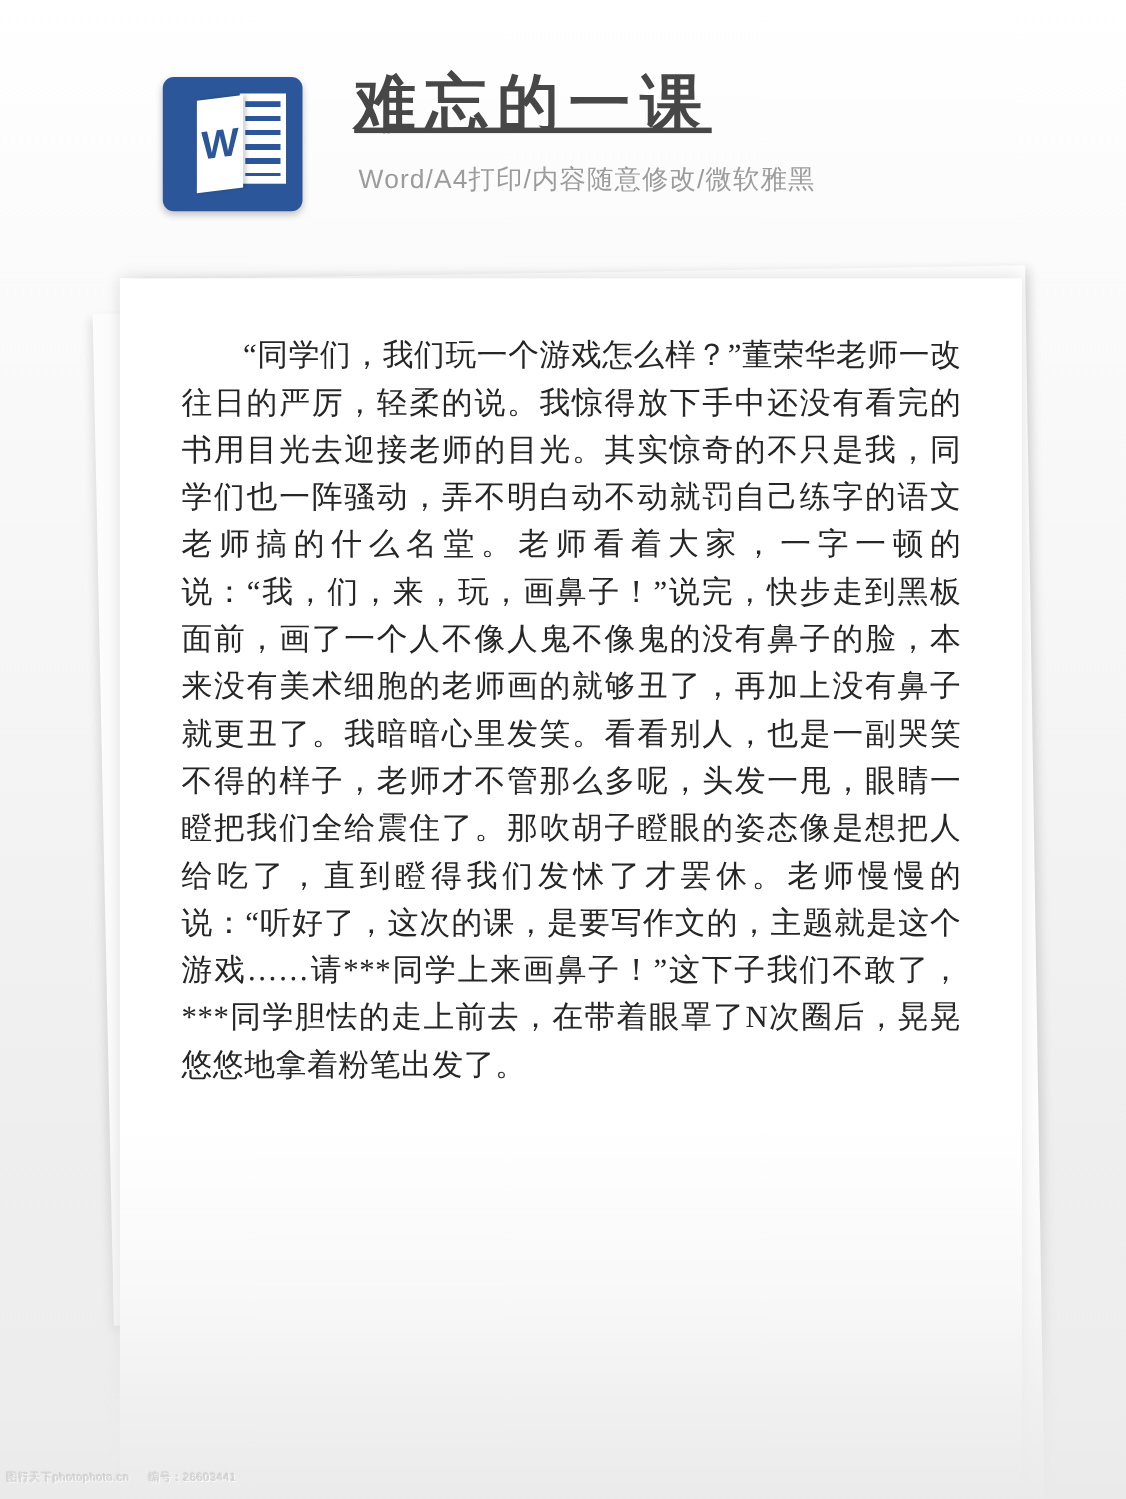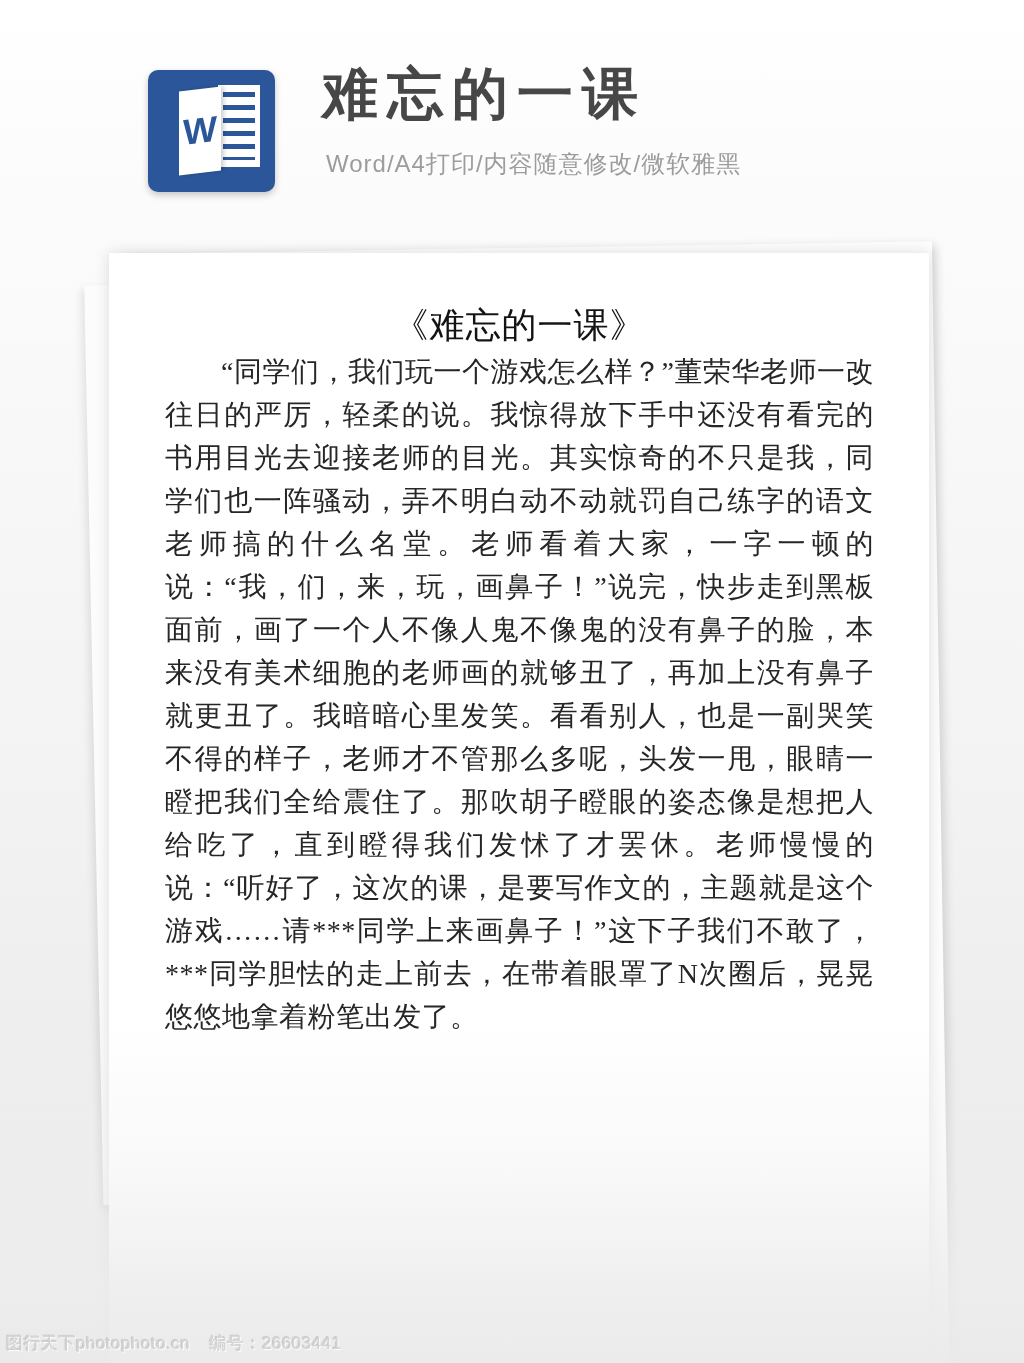--- a/index.html
+++ b/index.html
@@ -43,20 +43,21 @@
   }
   .wi-w {
     color: #2b579a; font-weight: 700; font-size: 36px; line-height: 1;
     font-family: "Liberation Sans", sans-serif;
   }
   .header-title {
     position: absolute; left: 322px; top: 62px;
     font-size: 56px; line-height: 64px; font-weight: 700;
     letter-spacing: 9px; color: #474747;
     z-index: 3;
+    text-decoration: underline;
   }
   .header-sub {
     position: absolute; left: 326px; top: 150px;
     font-size: 24px; line-height: 28px;
     letter-spacing: 1px; color: #9c9c9c;
     z-index: 3;
   }
 
   
   .sheet-back-left {
@@ -118,21 +119,21 @@
       rgba(237,237,237,0.88) 78%,
       rgba(234,234,234,0.97) 100%);
     pointer-events: none;
     z-index: 4;
   }
 
   
   .watermark {
     position: absolute; left: 6px; top: 1334px;
     z-index: 6;
-    font-size: 17px; line-height: 20px;
+    font-size: 10px; line-height: 20px;
     color: #d2d2d2; letter-spacing: 0.5px;
     text-shadow: 1px 1px 1px #ffffff, -1px -1px 1px #c3c3c3;
     white-space: nowrap;
   }
   .watermark .wm-id { margin-left: 14px; }
 </style>
 </head>
 <body>
 
 <div class="canvas">
@@ -145,21 +146,20 @@
       <span class="wi-w">W</span>
     </div>
   </div>
   <div class="header-title">难忘的一课</div>
   <div class="header-sub">Word/A4打印/内容随意修改/微软雅黑</div>
 
   <div class="sheet-back-left"></div>
   <div class="sheet-back-right"></div>
 
   <div class="page doc">
-    <h1 class="doc-title">《难忘的一课》</h1>
     <p class="para-3">“同学们，我们玩一个游戏怎么样？”董荣华老师一改往日的严厉，轻柔的说。我惊得放下手中还没有看完的书用目光去迎接老师的目光。其实惊奇的不只是我，同学们也一阵骚动，弄不明白动不动就罚自己练字的语文老师搞的什么名堂。老师看着大家，一字一顿的说：“我，们，来，玩，画鼻子！”说完，快步走到黑板面前，画了一个人不像人鬼不像鬼的没有鼻子的脸，本来没有美术细胞的老师画的就够丑了，再加上没有鼻子就更丑了。我暗暗心里发笑。看看别人，也是一副哭笑不得的样子，老师才不管那么多呢，头发一甩，眼睛一瞪把我们全给震住了。那吹胡子瞪眼的姿态像是想把人给吃了，直到瞪得我们发怵了才罢休。老师慢慢的说：“听好了，这次的课，是要写作文的，主题就是这个游戏……请***同学上来画鼻子！”这下子我们不敢了，***同学胆怯的走上前去，在带着眼罩了N次圈后，晃晃悠悠地拿着粉笔出发了。</p>
 
   </div>
 
   <div class="bottom-fade"></div>
 
   <div class="watermark">
     <span class="wm-site">图行天下photophoto.cn</span>
     <span class="wm-id">编号：26603441</span>
   </div>

